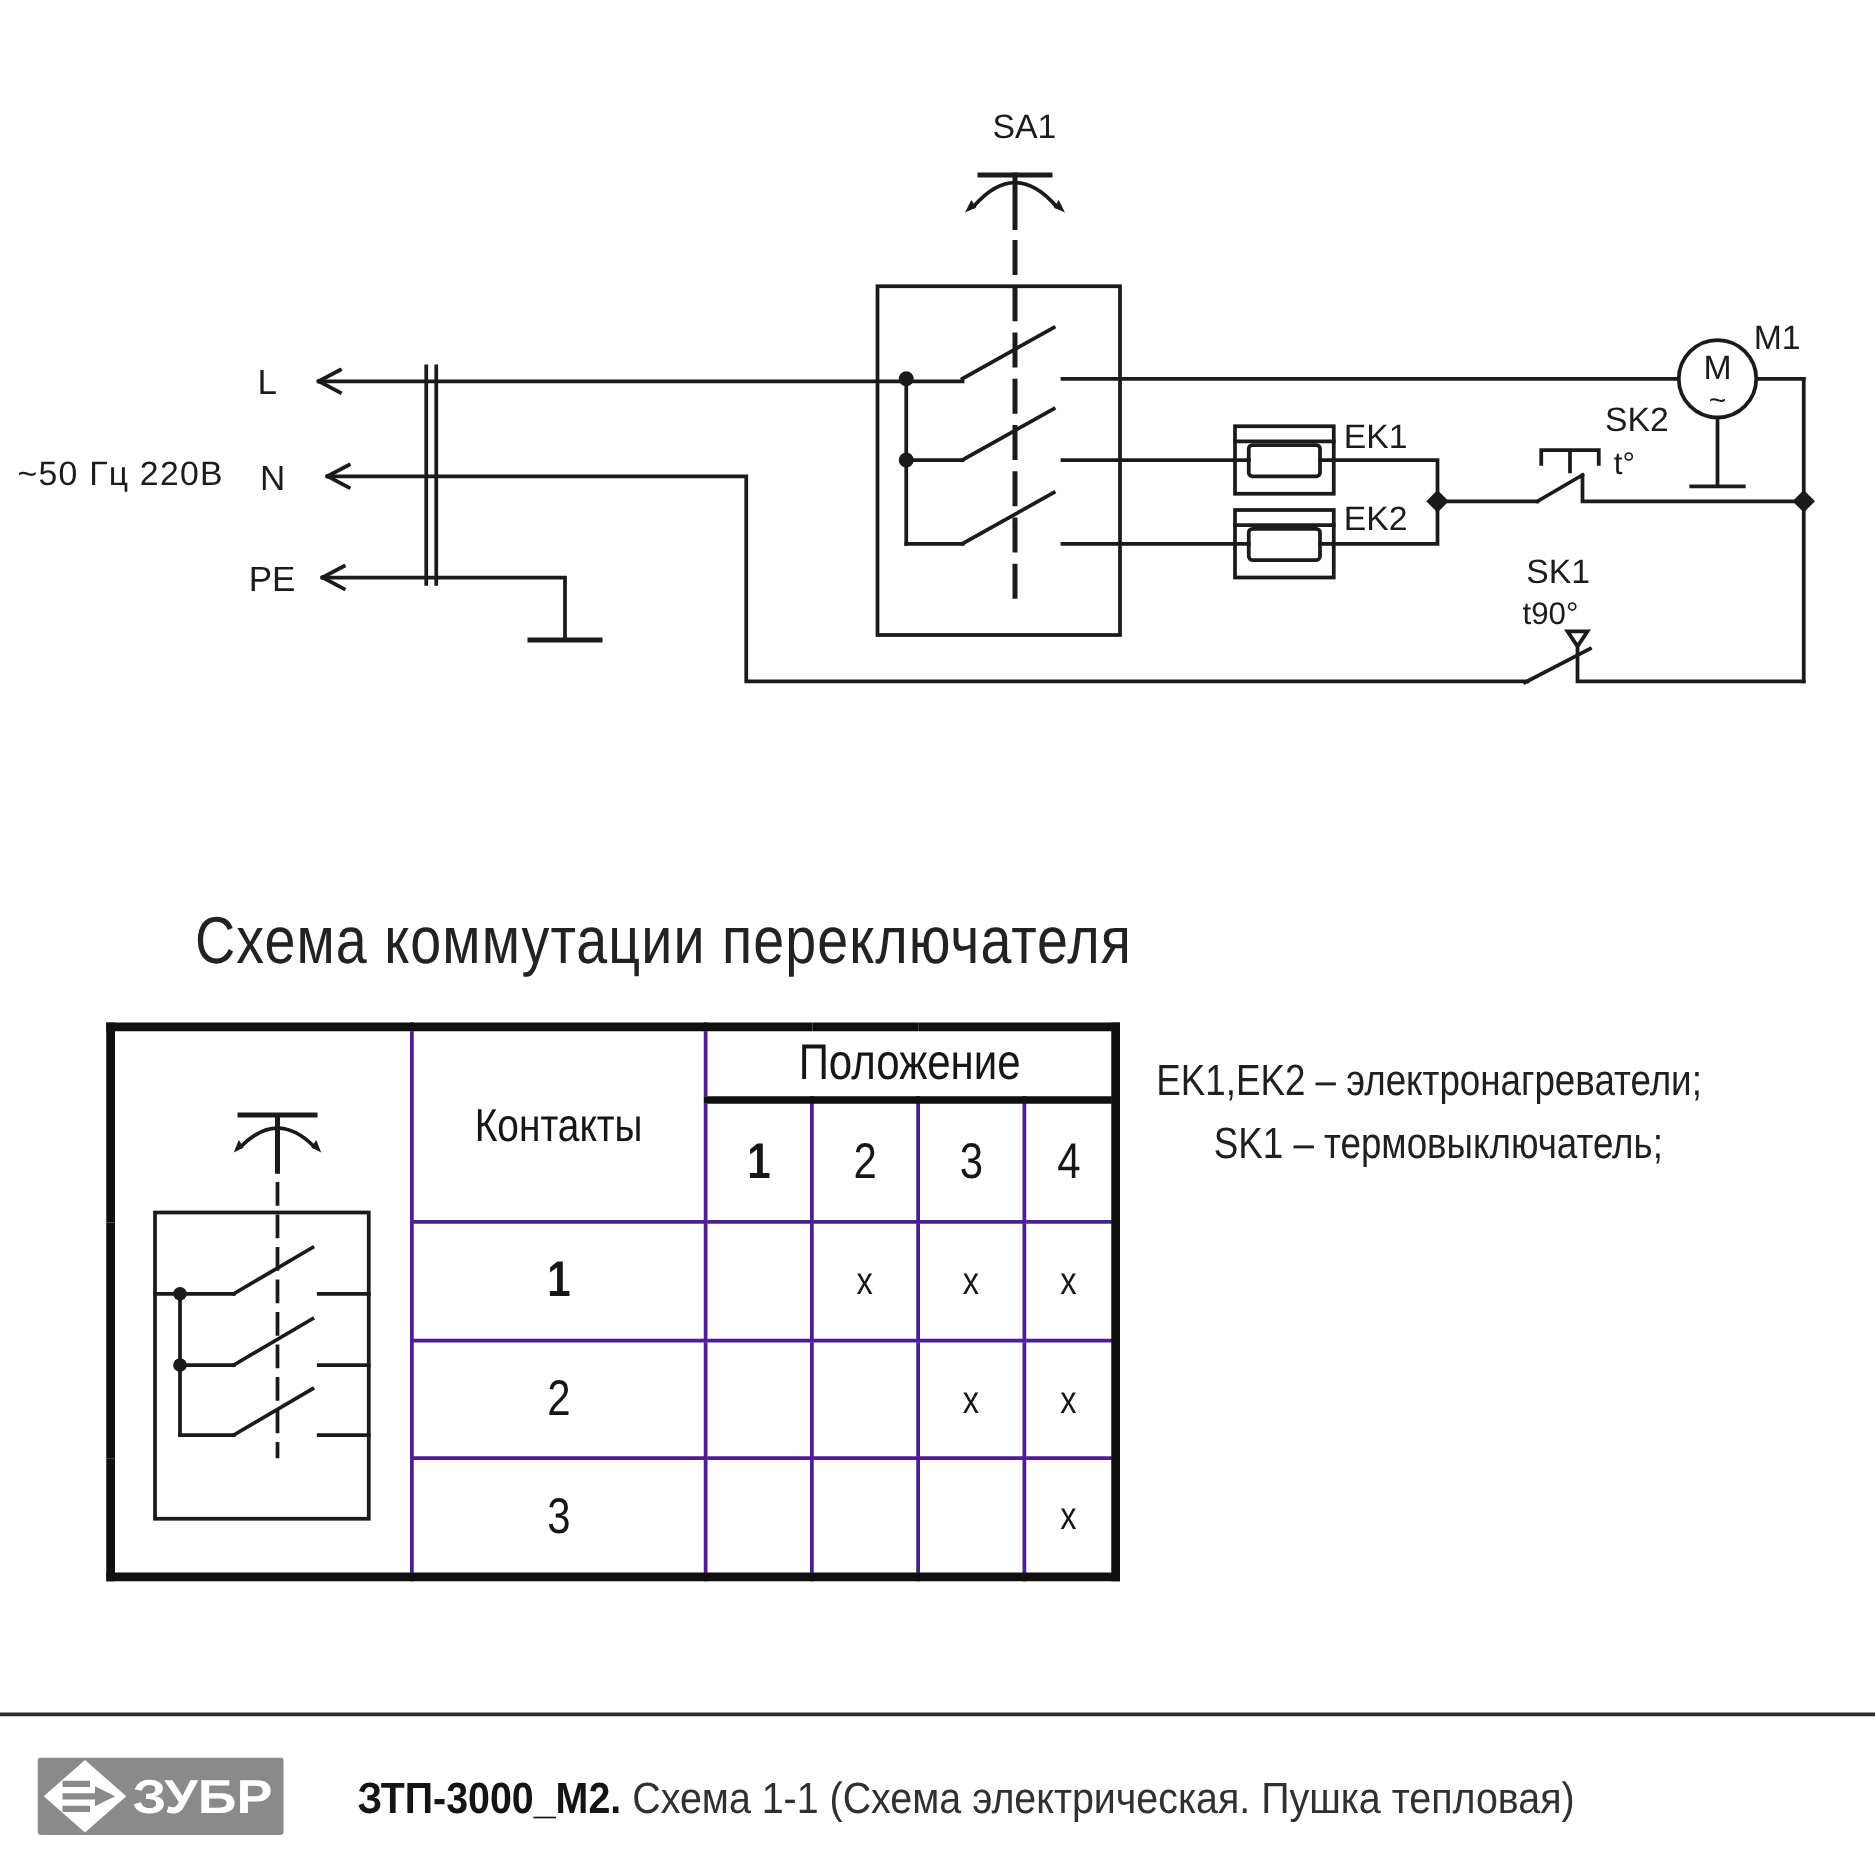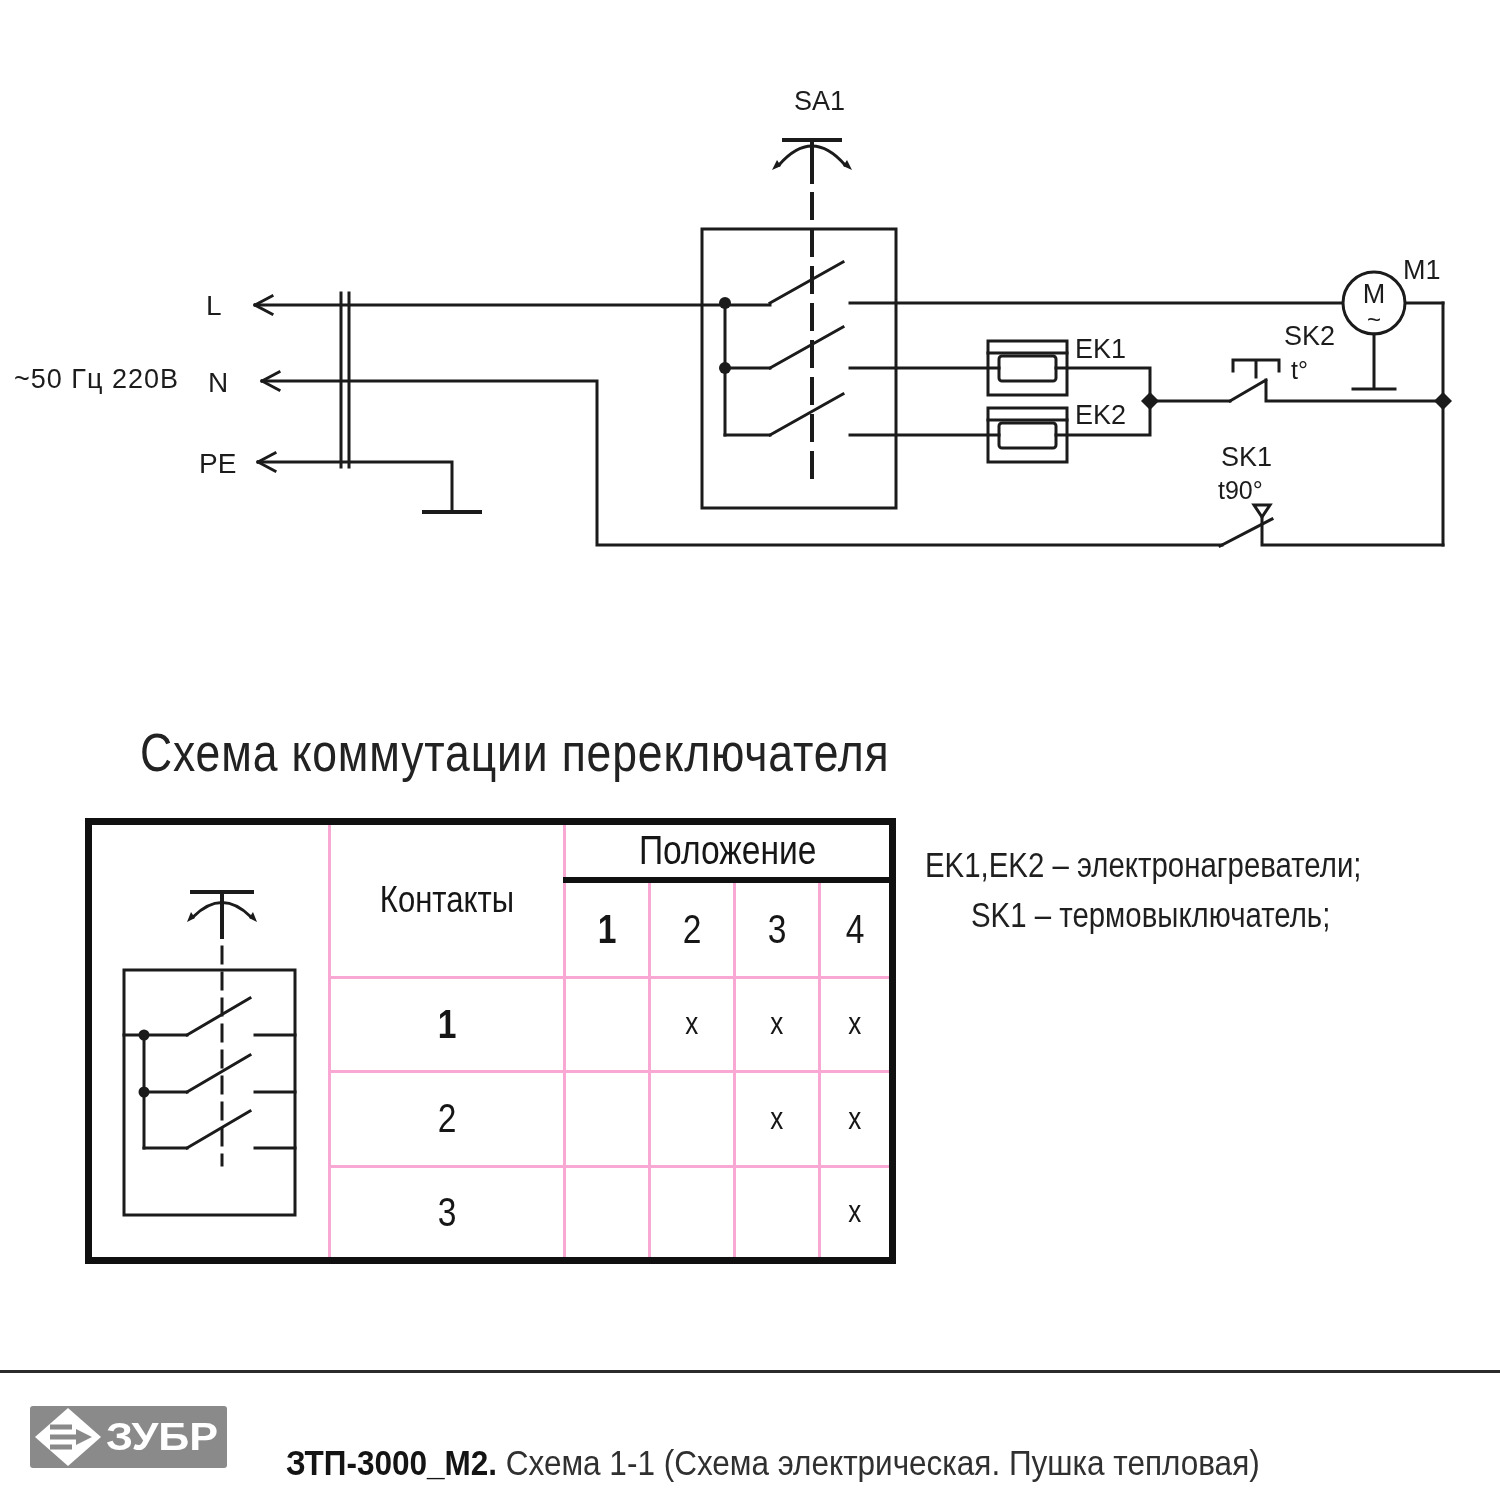--- a/index.html
+++ b/index.html
@@ -6,47 +6,47 @@
   body{
     width:1500px;height:1500px;position:relative;background:#ffffff;
     font-family:"Liberation Sans", sans-serif;color:#1b1b1b;overflow:hidden;
   }
   .abs{position:absolute;}
   
   .cx{display:inline-block;transform:scaleX(.84);transform-origin:0 50%;white-space:nowrap;}
   .cxc{display:inline-block;transform:scaleX(.84);transform-origin:50% 50%;white-space:nowrap;}
 
   
-  #diagram-title{left:140px;top:722px;font-size:53px;letter-spacing:1px;color:#222;}
+  #diagram-title{left:156px;top:722px;font-size:53px;letter-spacing:1px;color:#222;}
 
   
   #commutation-table-wrap{left:85px;top:818px;}
   table.comm{border-collapse:collapse;table-layout:fixed;background:#fff;}
   table.comm{border:7px solid #101010;}
-  table.comm td,table.comm th{border:3px solid #f9a8d4;padding:0;text-align:center;vertical-align:middle;color:#161616;}
+  table.comm td,table.comm th{border:3px solid #4c1d95;padding:0;text-align:center;vertical-align:middle;color:#161616;}
   td.swcell{width:236px;}
   td.kont{width:232px;font-size:37px;}
   th.pol{font-size:40px;border-bottom:6px solid #101010 !important;font-weight:400;}
   td.poscol{width:82px;font-size:40px;}
   td.poscol.w4{width:68px;}
   tr.hnum{height:97px;}
   tr.h1{height:58px;}
   tr.dr{height:94px;}
   td.clab{font-size:40px;}
   td.mark{font-size:31px;}
   .bold1{font-weight:700;}
 
   
   #legend{left:925px;top:840px;font-size:35px;line-height:50px;color:#1f1f1f;}
   #legend .line{height:50px;text-align:center;}
 
   
   #footer-sep{left:0;top:1370px;width:1500px;height:3px;background:#2b2b2b;}
   #footer-logo{left:30px;top:1406px;}
-  #footer-text{left:286px;top:1419px;font-size:35px;white-space:nowrap;margin-top:24px;}
+  #footer-text{left:286px;top:1419px;font-size:35px;white-space:nowrap;}
   #footer-text .model{font-weight:700;color:#141414;}
   #footer-text .desc{font-weight:400;color:#303030;}
 </style>
 </head>
 <body>
 
 <svg class="abs" style="left:0;top:0" width="1500" height="710" viewBox="0 0 1500 710">
   <g stroke="#1b1b1b" stroke-width="3" fill="none" stroke-linecap="square">
 
     <g>

